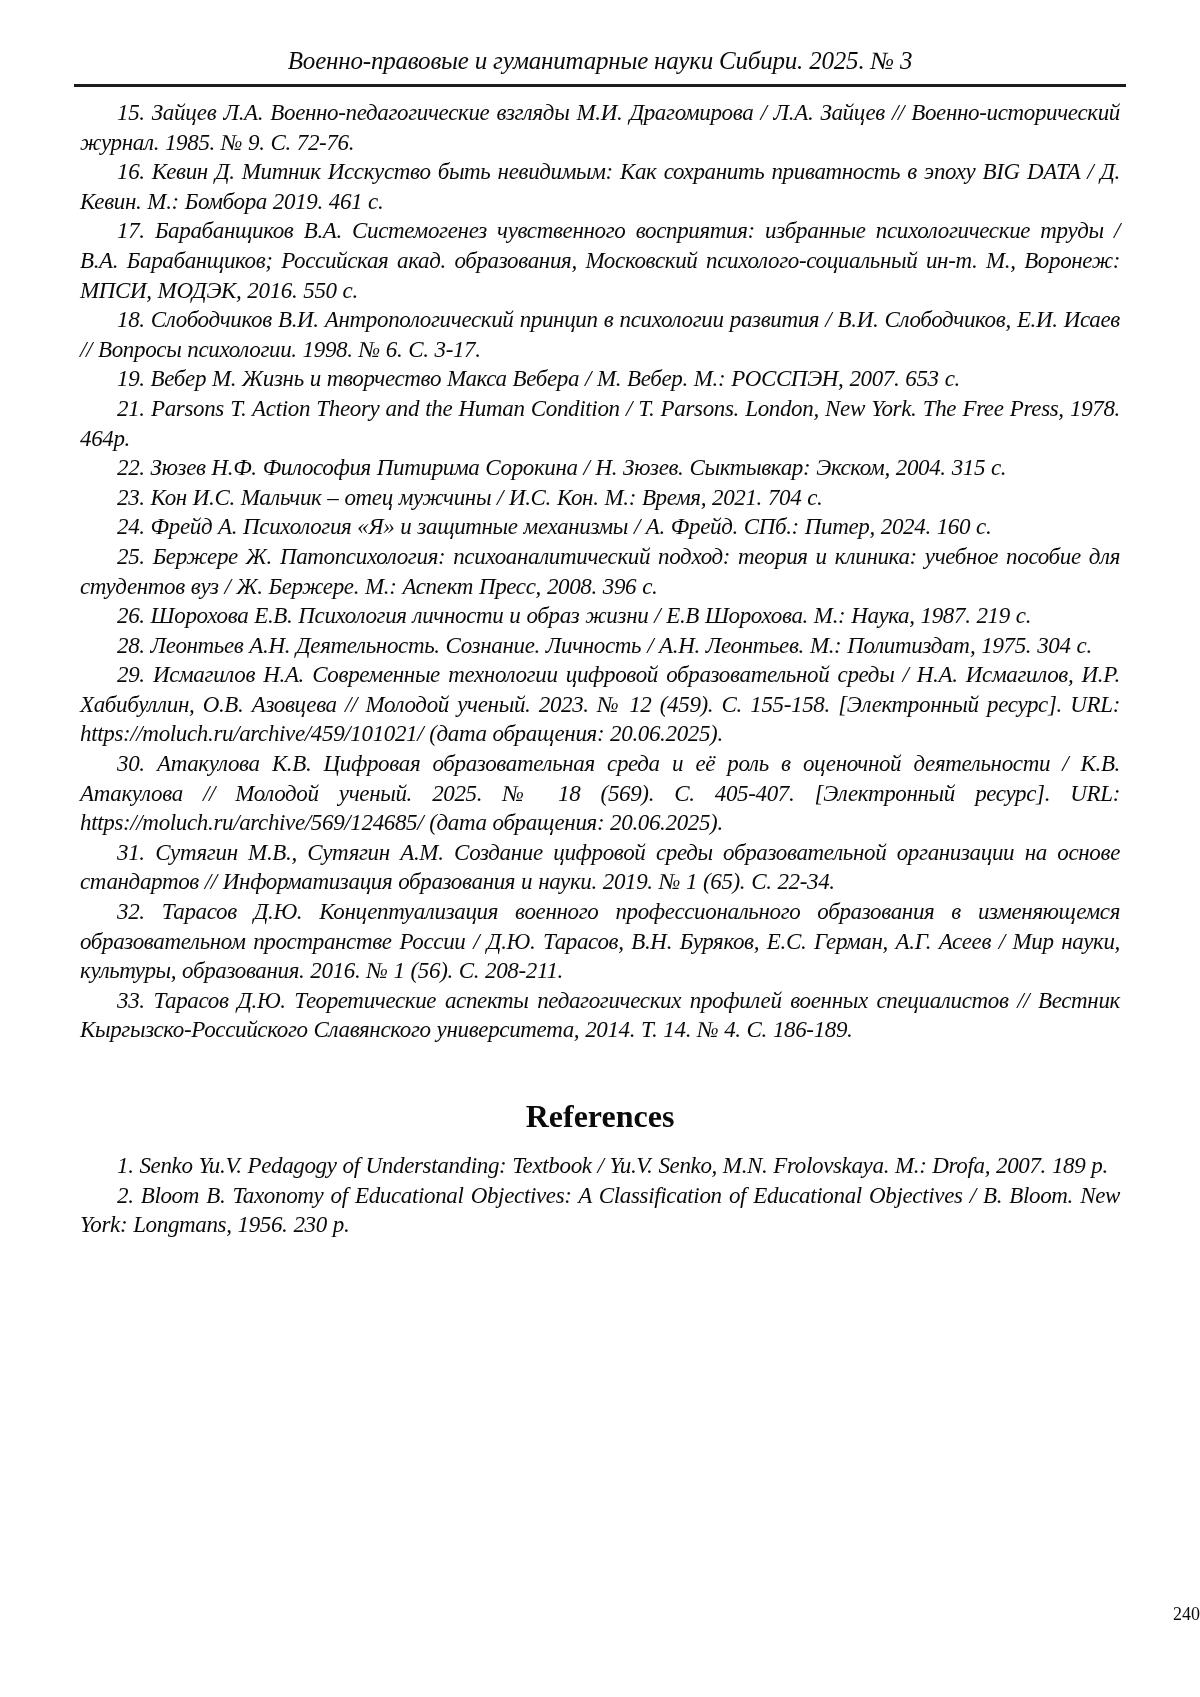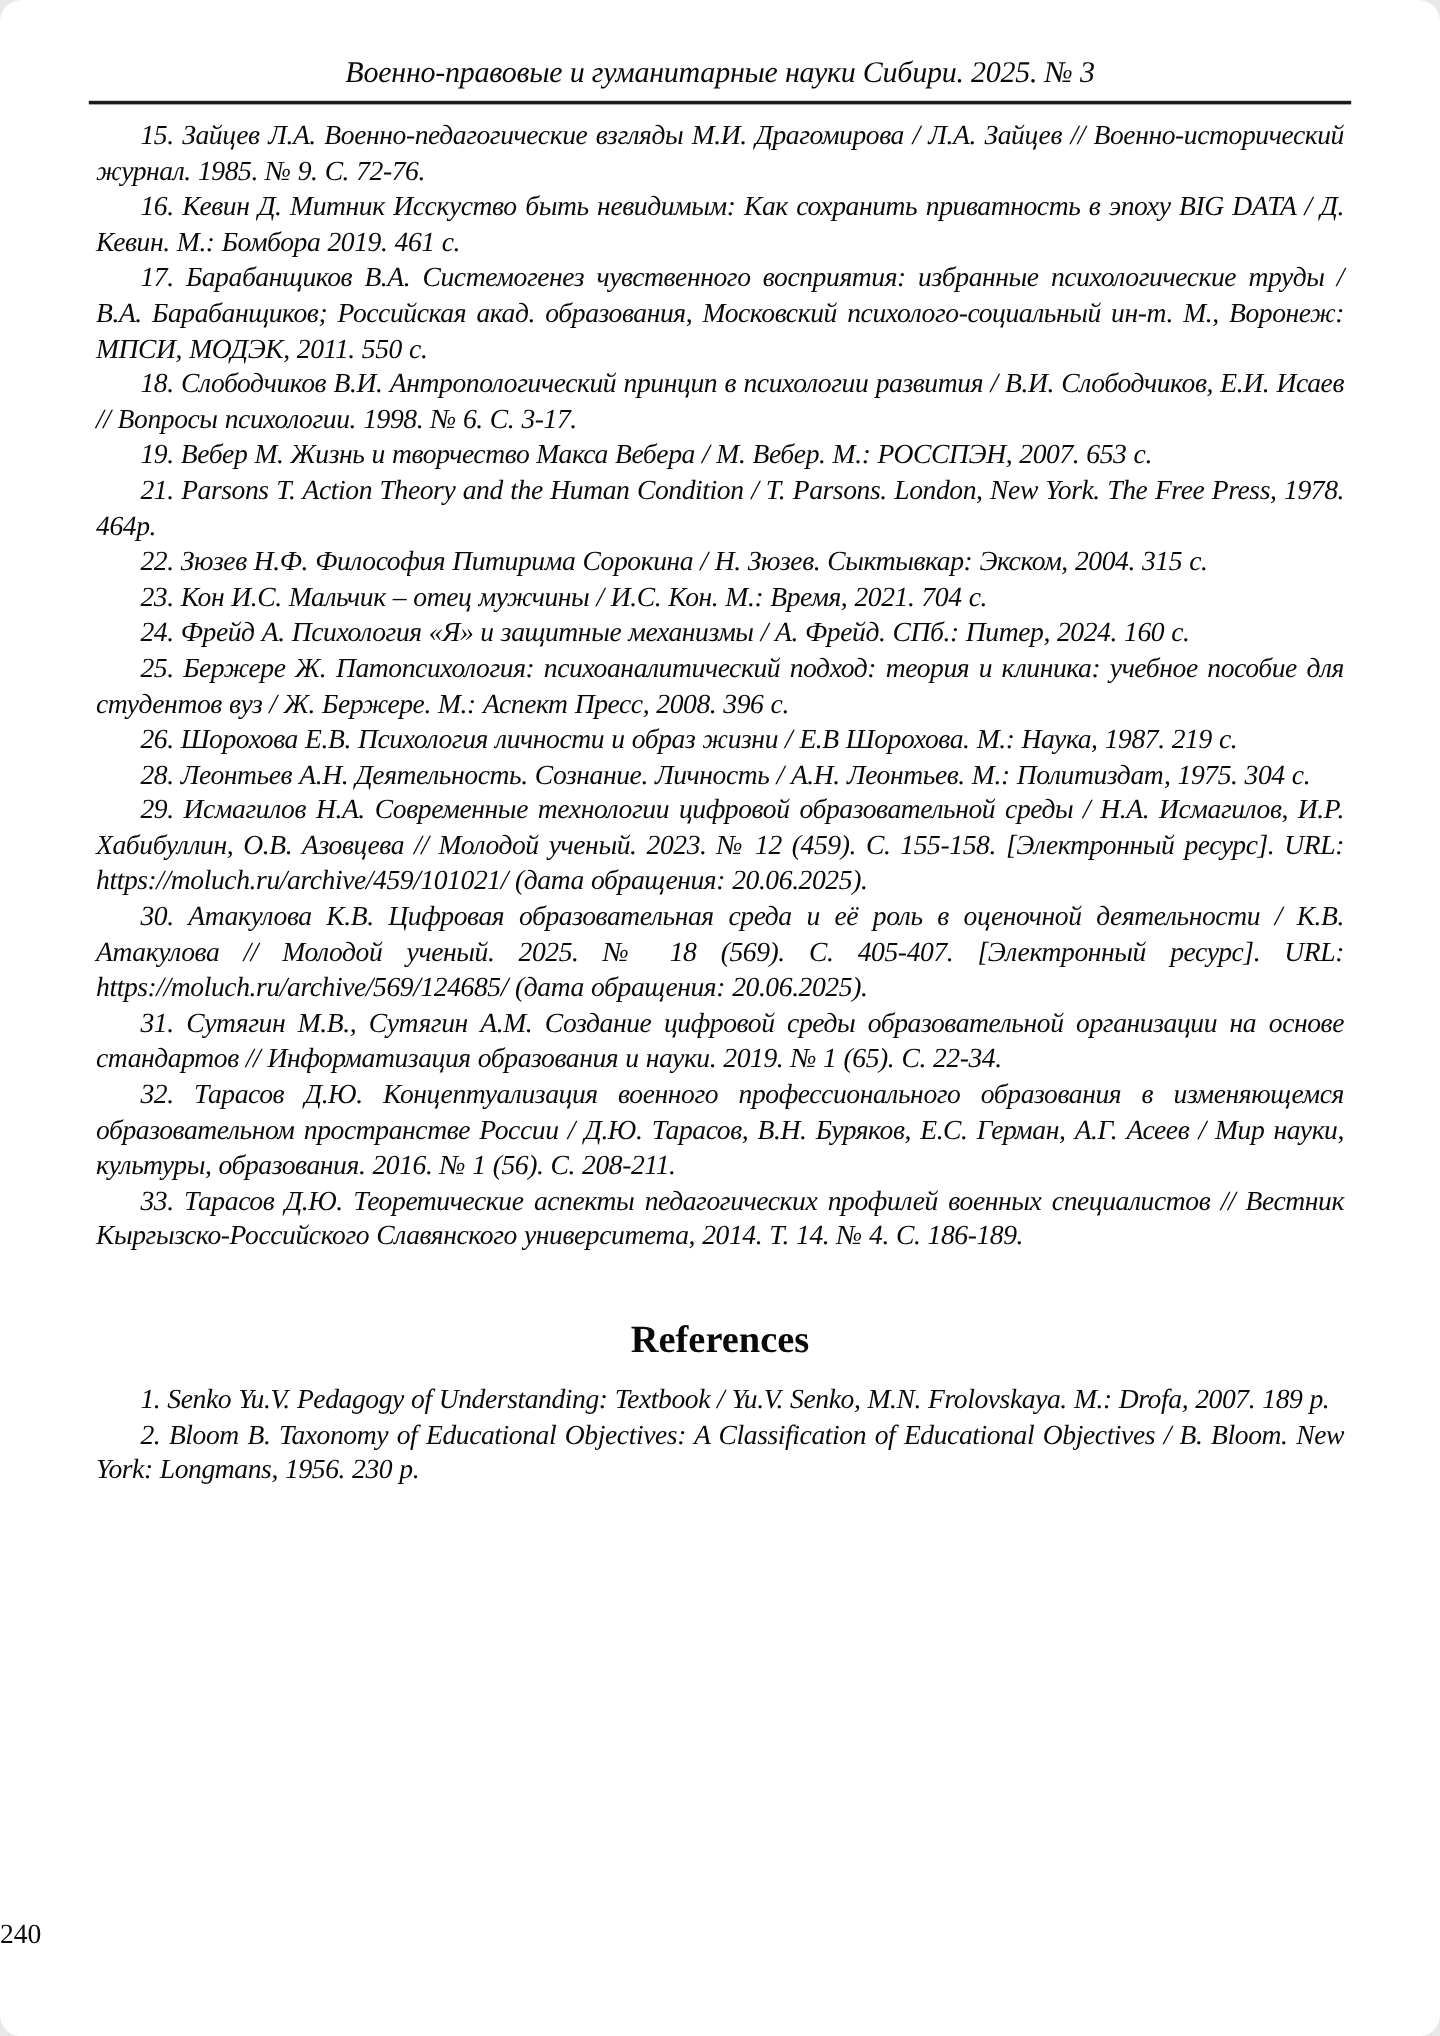--- a/index.html
+++ b/index.html
@@ -6,21 +6,20 @@
   html, body { background: #e8e8e8; }
   .page {
     position: relative;
     width: 1200px;
     height: 1697px;
     margin: 0 auto;
     background: #ffffff;
     font-family: "Liberation Serif", "DejaVu Serif", serif;
     color: #0a0a0a;
     overflow: hidden;
-    border-radius: 18px;
   }
   .running-head {
     padding-top: 46px;
     text-align: center;
     font-style: italic;
     font-size: 25px;
     line-height: 29px;
     letter-spacing: -0.2px;
   }
   .head-rule {
@@ -45,39 +44,39 @@
     text-align: center;
     font-weight: bold;
     font-size: 32px;
     line-height: 30px;
   }
   .page-number {
     position: absolute;
     left: 0;
     right: 0;
     bottom: 72px;
-    text-align: left;
-    font-size: 23px;
+    text-align: right;
+    font-size: 18px;
   }
 </style>
 </head>
 <body>
 
 <div class="page">
 
   <div class="running-head">
     <div>Военно-правовые и гуманитарные науки Сибири. 2025. № 3</div>
   </div>
 
   <div class="head-rule"></div>
 
   <div class="content">
     <p class="ref">15. Зайцев Л.А. Военно-педагогические взгляды М.И. Драгомирова / Л.А. Зайцев // Военно-исторический журнал. 1985. № 9. С. 72-76.</p>
     <p class="ref">16. Кевин Д. Митник Исскуство быть невидимым: Как сохранить приватность в эпоху BIG DATA / Д. Кевин. М.: Бомбора 2019. 461 с.</p>
-    <p class="ref">17. Барабанщиков В.А. Системогенез чувственного восприятия: избранные психологические труды / В.А. Барабанщиков; Российская акад. образования, Московский психолого-социальный ин-т. М., Воронеж: МПСИ, МОДЭК, 2011. 550 с.</p>
+    <p class="ref">17. Барабанщиков В.А. Системогенез чувственного восприятия: избранные психологические труды / В.А. Барабанщиков; Российская акад. образования, Московский психолого-социальный ин-т. М., Воронеж: МПСИ, МОДЭК, 2016. 550 с.</p>
     <p class="ref">18. Слободчиков В.И. Антропологический принцип в психологии развития / В.И. Слободчиков, Е.И. Исаев // Вопросы психологии. 1998. № 6. С. 3-17.</p>
     <p class="ref">19. Вебер М. Жизнь и творчество Макса Вебера / М. Вебер. М.: РОССПЭН, 2007. 653 с.</p>
     <p class="ref">21. Parsons T. Action Theory and the Human Condition / T. Parsons. London, New York. The Free Press, 1978. 464p.</p>
     <p class="ref">22. Зюзев Н.Ф. Философия Питирима Сорокина / Н. Зюзев. Сыктывкар: Экском, 2004. 315 с.</p>
     <p class="ref">23. Кон И.С. Мальчик – отец мужчины / И.С. Кон. М.: Время, 2021. 704 с.</p>
     <p class="ref">24. Фрейд А. Психология «Я» и защитные механизмы / А. Фрейд. СПб.: Питер, 2024. 160 с.</p>
     <p class="ref">25. Бержере Ж. Патопсихология: психоаналитический подход: теория и клиника: учебное пособие для студентов вуз / Ж. Бержере. М.: Аспект Пресс, 2008. 396 с.</p>
     <p class="ref">26. Шорохова Е.В. Психология личности и образ жизни / Е.В Шорохова. М.: Наука, 1987. 219 с.</p>
     <p class="ref">28. Леонтьев А.Н. Деятельность. Сознание. Личность / А.Н. Леонтьев. М.: Политиздат, 1975. 304 с.</p>
     <p class="ref">29. Исмагилов Н.А. Современные технологии цифровой образовательной среды / Н.А. Исмагилов, И.Р. Хабибуллин, О.В. Азовцева // Молодой ученый. 2023. № 12 (459). С. 155-158. [Электронный ресурс]. URL: https://moluch.ru/archive/459/101021/ (дата обращения: 20.06.2025).</p>

